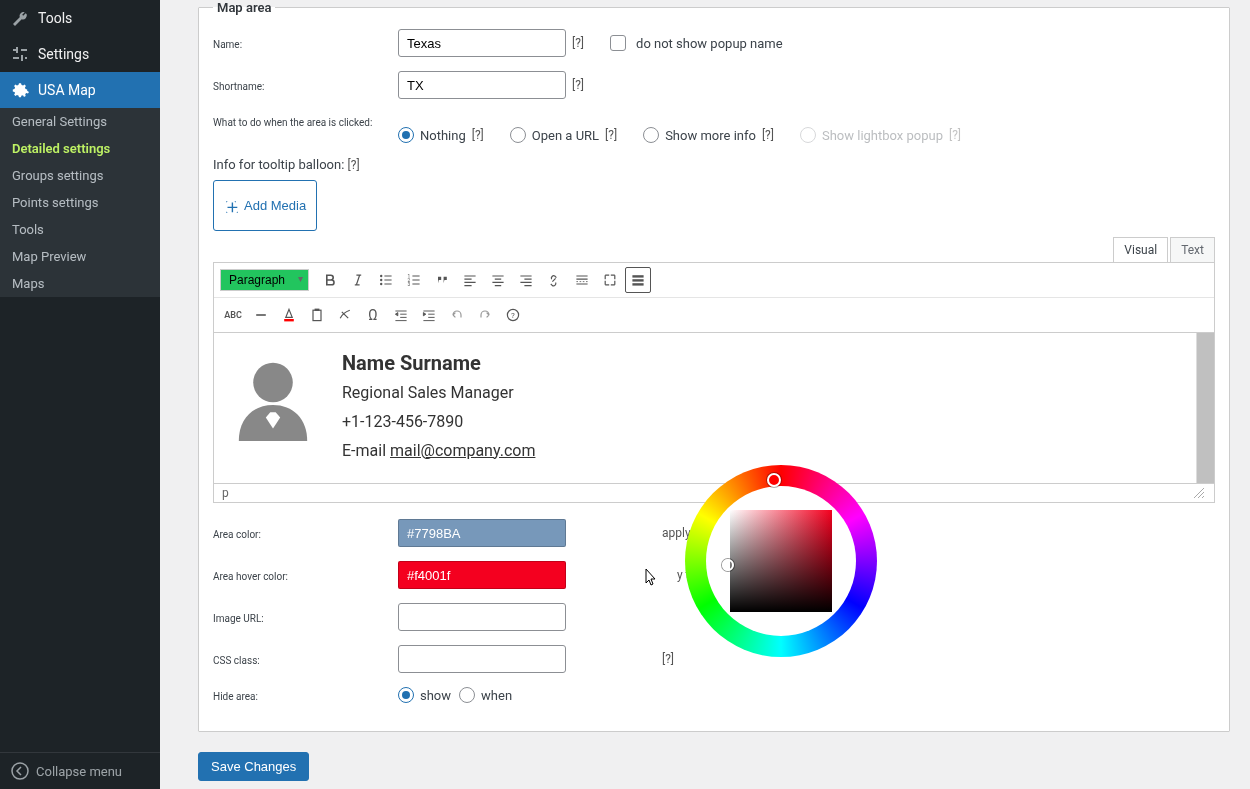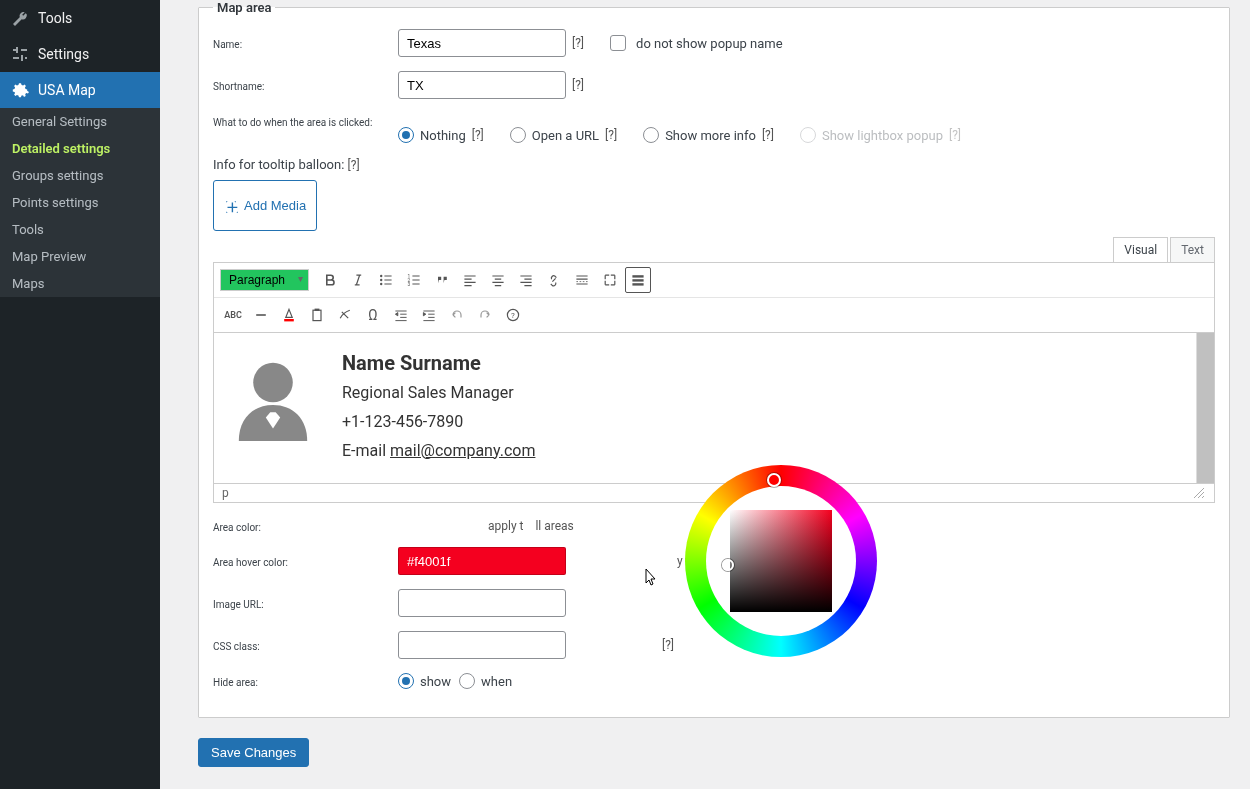--- a/index.html
+++ b/index.html
@@ -110,20 +110,29 @@
       <span>USA Map</span>
     </div>
     <div class="sub-items">
       <div class="sub-item">General Settings</div>
       <div class="sub-item curr">Detailed settings</div>
       <div class="sub-item">Groups settings</div>
       <div class="sub-item">Points settings</div>
       <div class="sub-item">Tools</div>
       <div class="sub-item">Map Preview</div>
       <div class="sub-item">Maps</div>
+    </div>
+    <div class="collapse">
+      <span class="side-icon">
+          <svg viewBox="0 0 20 20">
+            <circle cx="10" cy="10" r="8" fill="none" stroke="currentColor" stroke-width="1.5"></circle>
+            <path d="M11 6l-4 4 4 4" fill="none" stroke="currentColor" stroke-width="1.5"></path>
+          </svg>
+        </span>
+      <span>Collapse menu</span>
     </div>
   </div>
 
   <div class="content">
     <fieldset class="box">
       <legend>Map area</legend>
 
       <div class="row">
         <div class="label">Name:</div>
         <div class="field">
@@ -335,20 +344,21 @@
           <span>p</span>
           <svg class="resize-grip" viewBox="0 0 14 14">
               <path d="M2 12L12 2M6 12l6-6M10 12l2-2" stroke="#aaa"></path>
             </svg>
         </div>
       </div>
 
       <div class="row" style="margin-top:16px;">
         <div class="label">Area color:</div>
         <div class="field">
+          <input type="text" class="color-input ci-area" value="#7798BA" style="">
           <span class="apply-link" style="margin-left:90px;">apply t&nbsp;&nbsp;&nbsp;&nbsp;ll areas</span>
         </div>
       </div>
       <div class="row">
         <div class="label">Area hover color:</div>
         <div class="field">
           <input type="text" class="color-input ci-hover" value="#f4001f" style="">
           <span class="apply-link" style="margin-left:90px;">&nbsp;&nbsp;&nbsp;&nbsp;&nbsp;y to&nbsp;&nbsp;&nbsp;&nbsp;&nbsp;areas</span>
         </div>
       </div>

